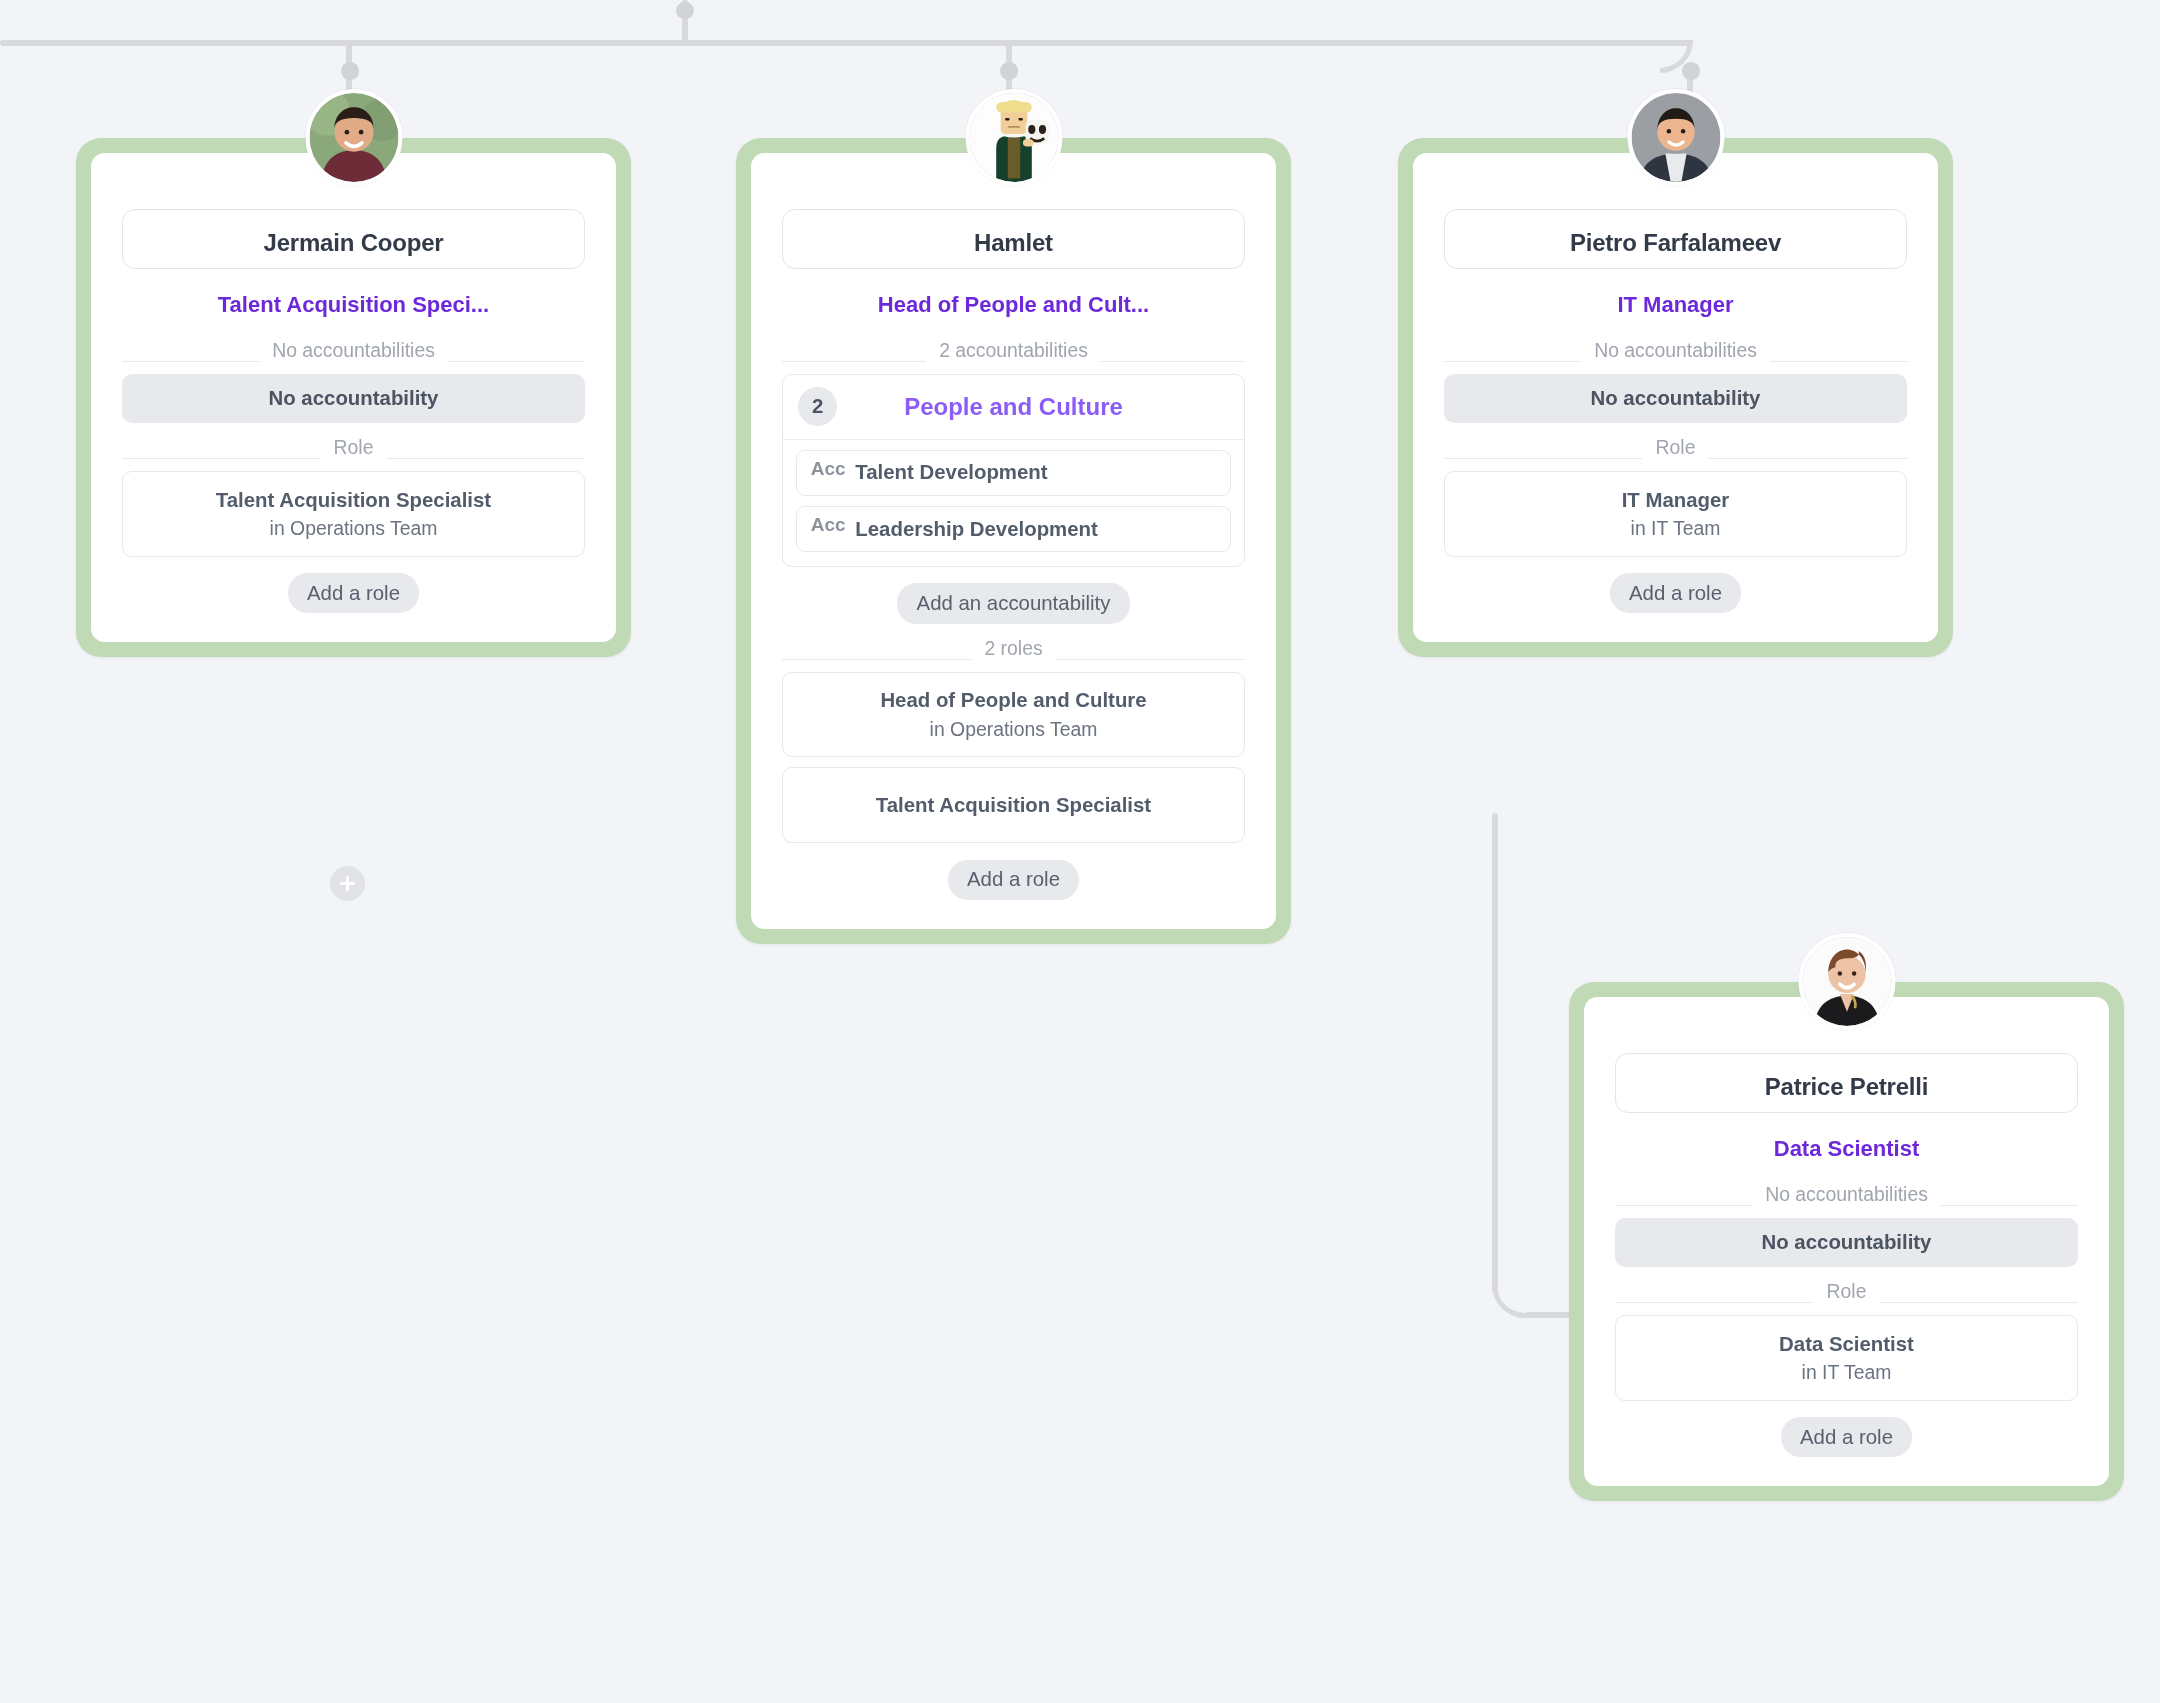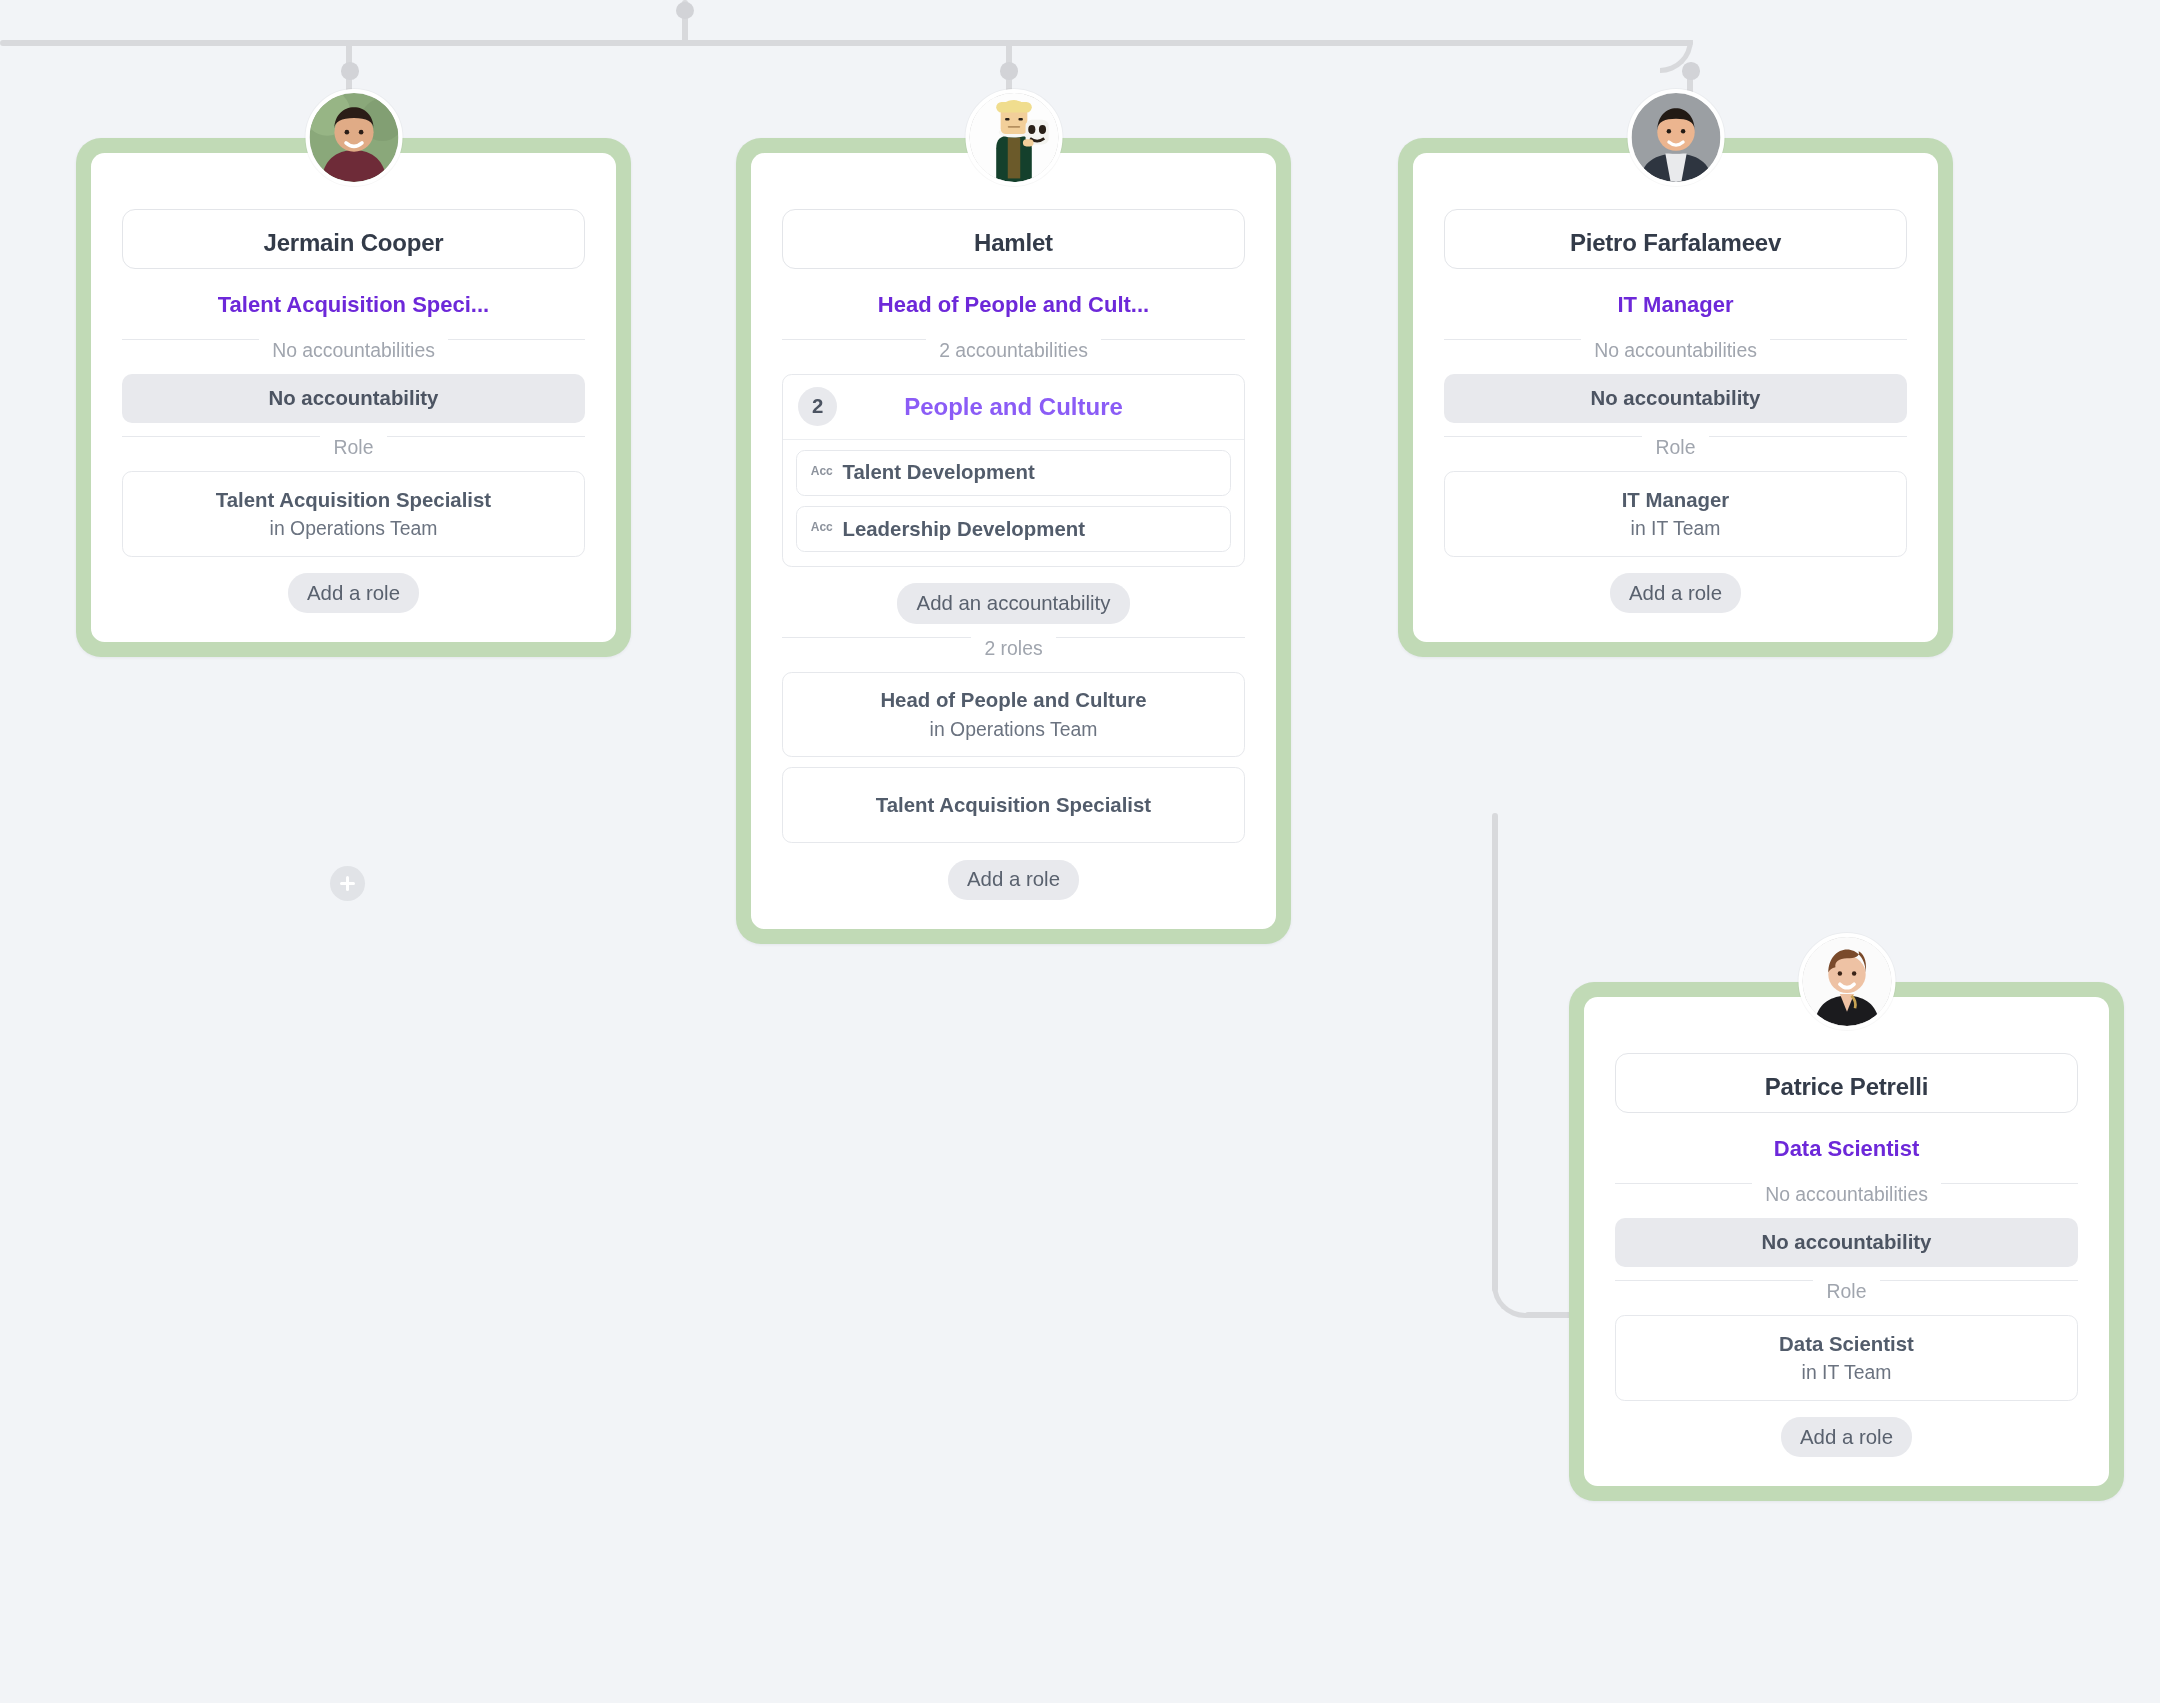--- a/index.html
+++ b/index.html
@@ -77,21 +77,21 @@
     letter-spacing: -0.2px; white-space: nowrap;
   }
   .job-title {
     text-align: center;
     font-size: 22px; font-weight: bold; color: #6d28d9;
     margin-top: 23px; margin-bottom: 7.8px;
     white-space: nowrap;
   }
 
   .divider {
-    display: flex; align-items: flex-start; gap: 13.6px;
+    display: flex; align-items: flex-end; gap: 13.6px;
     margin: 13.6px 0 11.6px;
   }
   .divider::before, .divider::after {
     content: ""; flex: 1; height: 1px; background: #e6e8ec;
   }
   .divider span { font-size: 19.4px; color: #a0a5ae; white-space: nowrap; }
 
   .pill-flat {
     background: #e8e9ed;
     border-radius: 10px;
@@ -147,21 +147,21 @@
     font-size: 24px; font-weight: bold; color: #8b5cf6;
     margin-right: 39px;
   }
   .acc-items { padding: 9.7px 13.6px 13.6px; display: flex; flex-direction: column; gap: 9.7px; }
   .acc-item {
     border: 1px solid #e6e8ec; border-radius: 8.7px;
     padding: 10.7px 13.6px;
     display: flex; align-items: baseline; gap: 9.7px;
   }
   .acc-tag {
-    font-size: 12px; color: #8d939d; font-weight: bold;
+    font-size: 19px; color: #8d939d; font-weight: bold;
     position: relative; top: -4.9px;
   }
   .acc-label { font-size: 20.4px; font-weight: bold; color: #525c6b; }
 
   .roles-list { display: flex; flex-direction: column; gap: 9.7px; }
 
   .plus-btn {
     position: absolute;
     width: 35px; height: 35px; border-radius: 50%;
     background: #e1e3e7;

